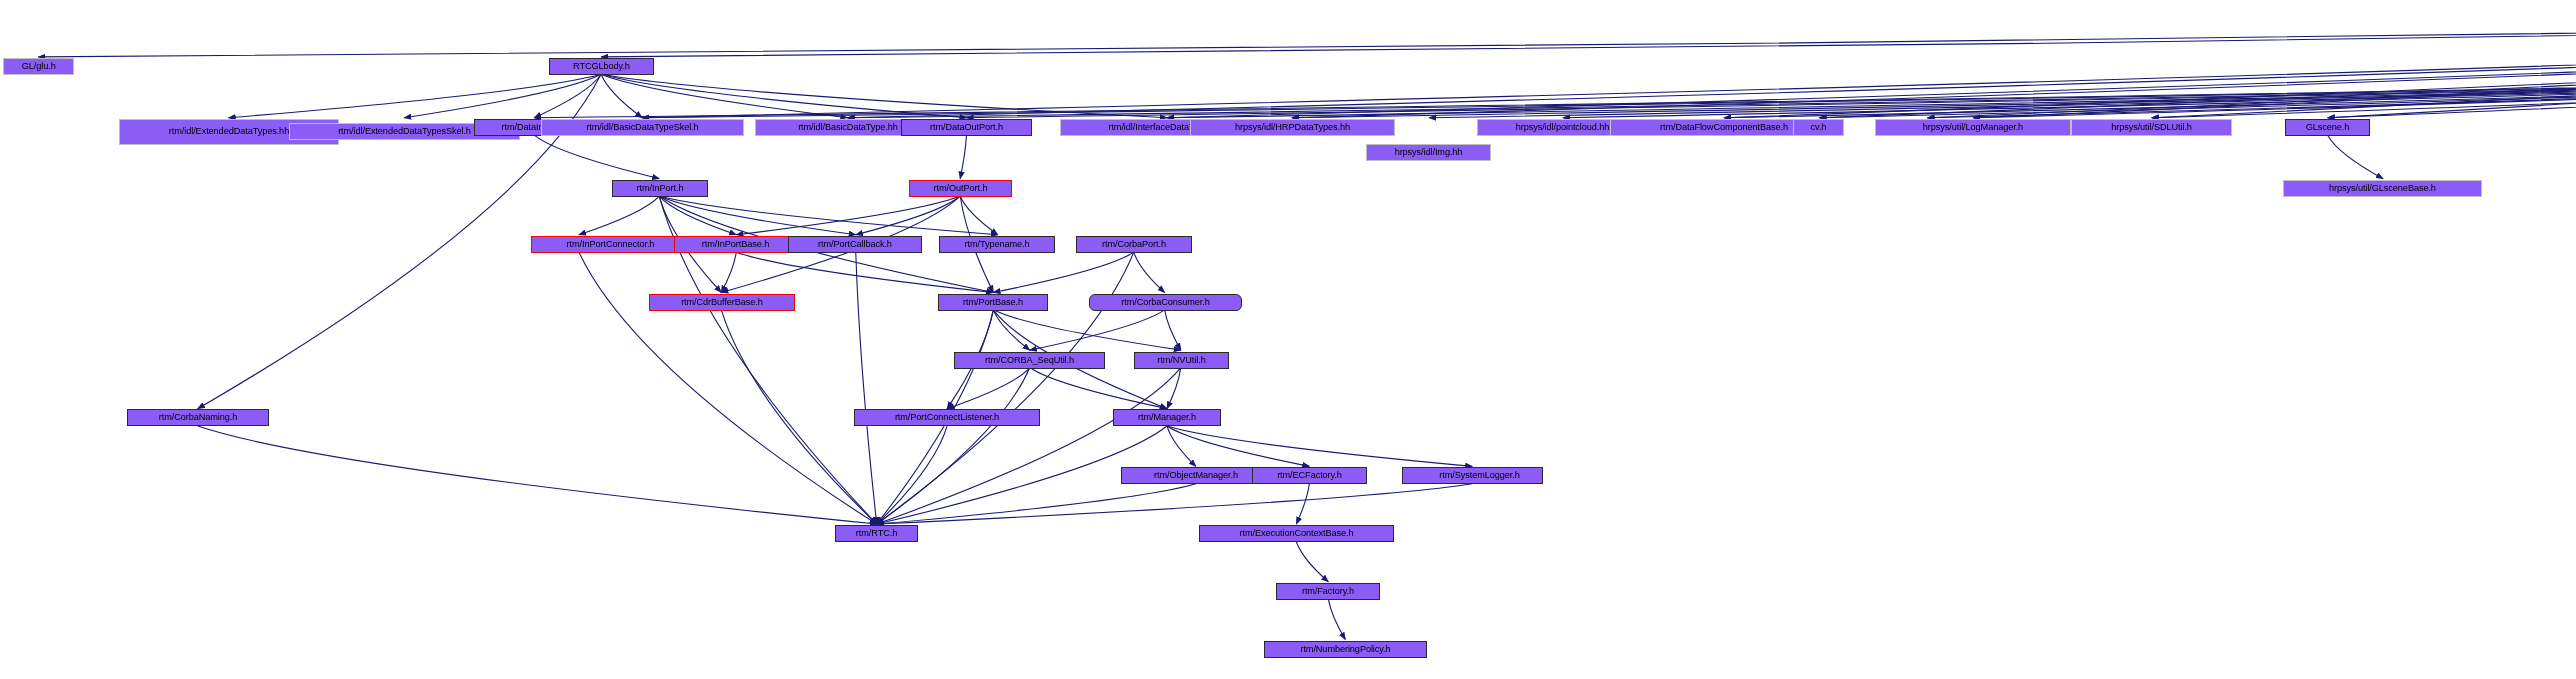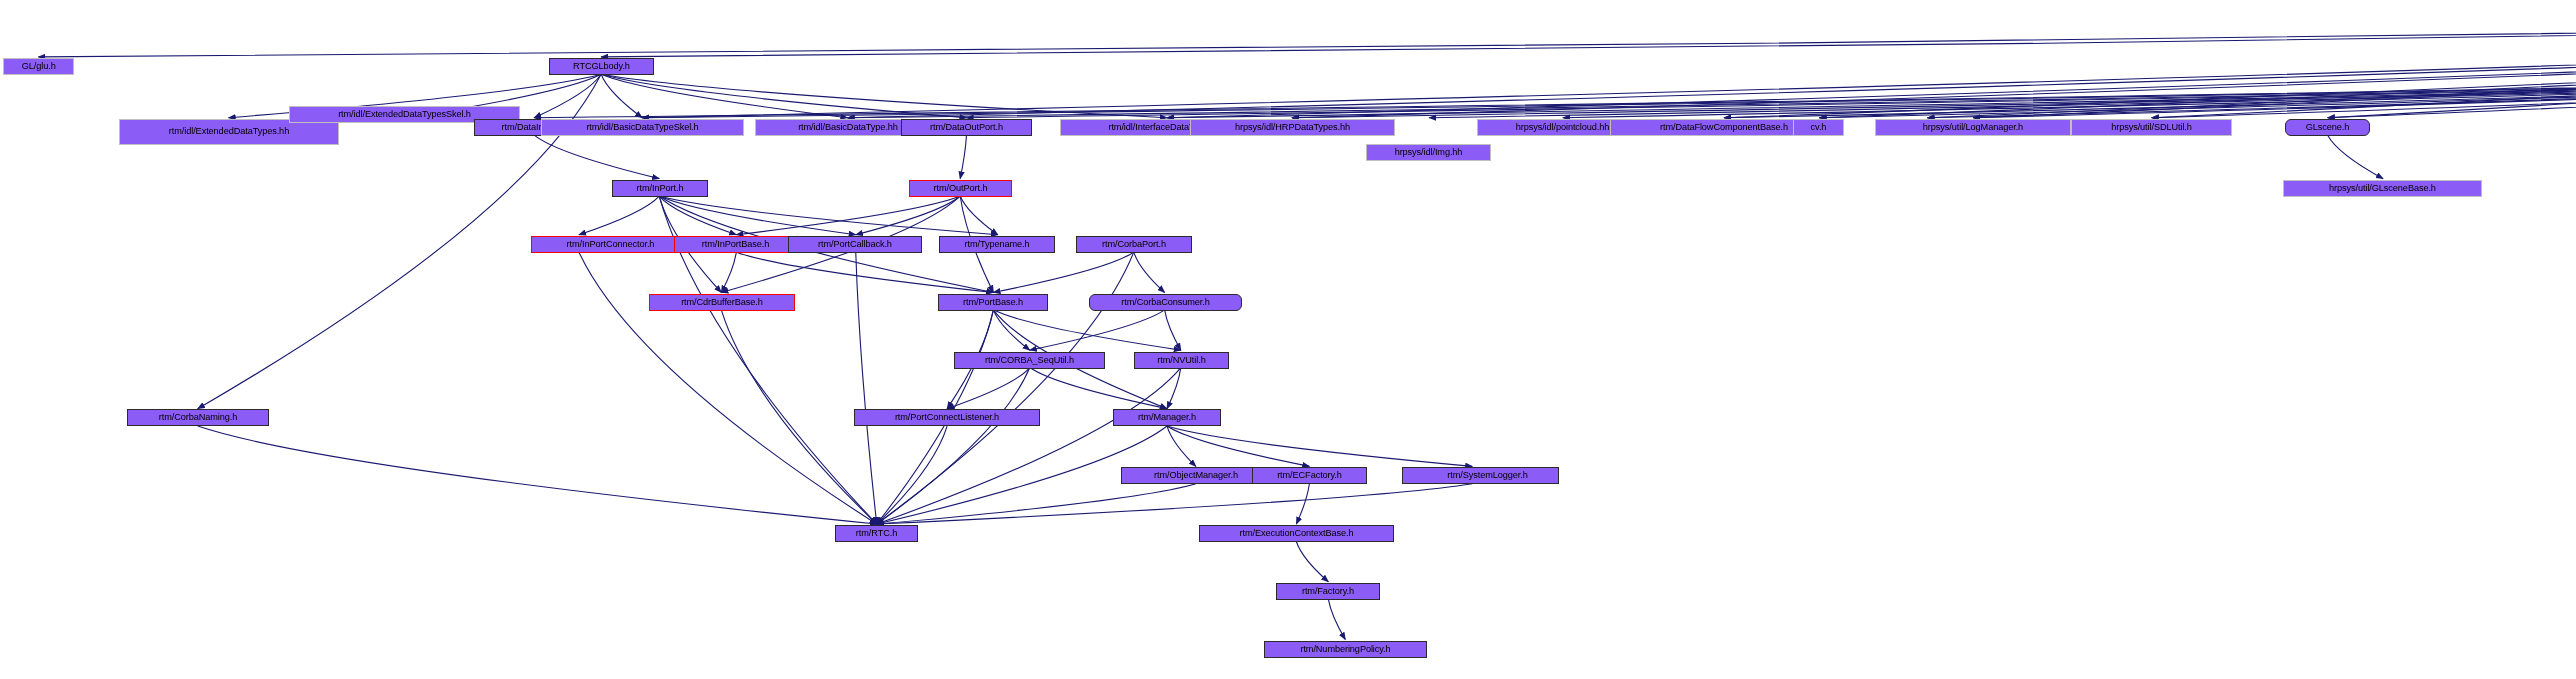--- a/index.html
+++ b/index.html
@@ -152,53 +152,53 @@
         <path d="M1512,612 C1439.37,633.42 1189.2,655.86 1108.5,663" marker-end="url(#arrow)" stroke="#191970" stroke-width="1.4" fill="none"></path>
         <path d="M1082,319 C1086.77,463.48 1103.2,614.84 1108.5,663" marker-end="url(#arrow)" stroke="#191970" stroke-width="1.4" fill="none"></path>
         <path d="M912,392 C947.37,505.82 1069.2,625.06 1108.5,663" marker-end="url(#arrow)" stroke="#191970" stroke-width="1.4" fill="none"></path>
         <path d="M1861.5,612 C1725.96,633.42 1259.1,655.86 1108.5,663" marker-end="url(#arrow)" stroke="#191970" stroke-width="1.4" fill="none"></path>
       </g>
   </svg>
   <div id="node-layer">
       <div class="node" style="left: 3.2px; top: 58px; width: 71px; height: 16.6px;">GL/glu.h</div>
       <div class="node bold" style="left: 549px; top: 58px; width: 105px; height: 16.6px;">RTCGLbody.h</div>
       <div class="node" style="left: 119px; top: 119px; width: 220px; height: 26px;">rtm/idl/ExtendedDataTypes.hh</div>
-      <div class="node" style="left: 289px; top: 106px; width: 231px; height: 16.6px;">rtm/idl/ExtendedDataTypesSkel.h</div>
+      <div class="node" style="left: 289px; top: 123px; width: 231px; height: 16.6px;">rtm/idl/ExtendedDataTypesSkel.h</div>
       <div class="node bold" style="left: 474px; top: 119px; width: 121px; height: 16.6px;">rtm/DataInPort.h</div>
       <div class="node" style="left: 541px; top: 119px; width: 203px; height: 16.6px;">rtm/idl/BasicDataTypeSkel.h</div>
       <div class="node" style="left: 755px; top: 119px; width: 186px; height: 16.6px;">rtm/idl/BasicDataType.hh</div>
       <div class="node bold" style="left: 901px; top: 119px; width: 131px; height: 16.6px;">rtm/DataOutPort.h</div>
       <div class="node" style="left: 1060px; top: 119px; width: 214px; height: 16.6px;">rtm/idl/InterfaceDataTypes.hh</div>
       <div class="node" style="left: 1190px; top: 119px; width: 205px; height: 16.6px;">hrpsys/idl/HRPDataTypes.hh</div>
       <div class="node" style="left: 1366px; top: 119px; width: 125px; height: 16.6px; margin-top: 25px;">hrpsys/idl/Img.hh</div>
       <div class="node" style="left: 1477px; top: 119px; width: 171px; height: 16.6px;">hrpsys/idl/pointcloud.hh</div>
       <div class="node" style="left: 1610px; top: 119px; width: 228px; height: 16.6px;">rtm/DataFlowComponentBase.h</div>
       <div class="node" style="left: 1793px; top: 119px; width: 51px; height: 16.6px;">cv.h</div>
       <div class="node" style="left: 1891px; top: 119px; width: 73px; height: 16.6px;">highgui.h</div>
       <div class="node" style="left: 1875px; top: 119px; width: 196px; height: 16.6px;">hrpsys/util/LogManager.h</div>
       <div class="node" style="left: 2071px; top: 119px; width: 161px; height: 16.6px;">hrpsys/util/SDLUtil.h</div>
-      <div class="node bold" style="left: 2285px; top: 119px; width: 85px; height: 16.6px; border-radius: 6px;">GLscene.h</div>
+      <div class="node bold" style="left: 2285px; top: 119px; width: 85px; height: 16.6px;">GLscene.h</div>
       <div class="node" style="left: 2283px; top: 180px; width: 199px; height: 16.6px;">hrpsys/util/GLsceneBase.h</div>
       <div class="node bold" style="left: 612px; top: 180px; width: 96px; height: 16.6px;">rtm/InPort.h</div>
       <div class="node red" style="left: 909px; top: 180px; width: 103px; height: 16.6px;">rtm/OutPort.h</div>
       <div class="node red" style="left: 499px; top: 236px; width: 159px; height: 16.6px; margin-left: 32px;">rtm/InPortConnector.h</div>
       <div class="node red" style="left: 674px; top: 236px; width: 123px; height: 16.6px;">rtm/InPortBase.h</div>
       <div class="node bold" style="left: 788px; top: 236px; width: 134px; height: 16.6px;">rtm/PortCallback.h</div>
       <div class="node bold" style="left: 939px; top: 236px; width: 116px; height: 16.6px;">rtm/Typename.h</div>
       <div class="node bold" style="left: 1076px; top: 236px; width: 116px; height: 16.6px;">rtm/CorbaPort.h</div>
       <div class="node red" style="left: 649px; top: 294px; width: 146px; height: 16.6px; text-align: right;">rtm/CdrBufferBase.h</div>
       <div class="node bold" style="left: 938px; top: 294px; width: 110px; height: 16.6px;">rtm/PortBase.h</div>
       <div class="node bold" style="left: 1089px; top: 294px; width: 153px; height: 16.6px; border-radius: 6px;">rtm/CorbaConsumer.h</div>
       <div class="node bold" style="left: 954px; top: 352px; width: 151px; height: 16.6px;">rtm/CORBA_SeqUtil.h</div>
       <div class="node bold" style="left: 1134px; top: 352px; width: 95px; height: 16.6px;">rtm/NVUtil.h</div>
       <div class="node bold" style="left: 854px; top: 409px; width: 186px; height: 16.6px;">rtm/PortConnectListener.h</div>
       <div class="node bold" style="left: 1113px; top: 409px; width: 108px; height: 16.6px;">rtm/Manager.h</div>
       <div class="node bold" style="left: 127px; top: 409px; width: 142px; height: 16.6px;">rtm/CorbaNaming.h</div>
       <div class="node bold" style="left: 1121px; top: 467px; width: 150px; height: 16.6px;">rtm/ObjectManager.h</div>
       <div class="node bold" style="left: 1252px; top: 467px; width: 115px; height: 16.6px;">rtm/ECFactory.h</div>
-      <div class="node bold" style="left: 1402px; top: 467px; width: 157px; height: 16.6px; padding-left: 18px;">rtm/SystemLogger.h</div>
+      <div class="node bold" style="left: 1402px; top: 467px; width: 141px; height: 16.6px; padding-left: 18px;">rtm/SystemLogger.h</div>
       <div class="node bold" style="left: 1199px; top: 525px; width: 195px; height: 16.6px;">rtm/ExecutionContextBase.h</div>
       <div class="node bold" style="left: 835px; top: 525px; width: 83px; height: 16.6px;">rtm/RTC.h</div>
       <div class="node bold" style="left: 1276px; top: 583px; width: 104px; height: 16.6px;">rtm/Factory.h</div>
       <div class="node bold" style="left: 1264px; top: 641px; width: 163px; height: 16.6px;">rtm/NumberingPolicy.h</div>
     </div>
 </div>
 
 
 </body></html>

